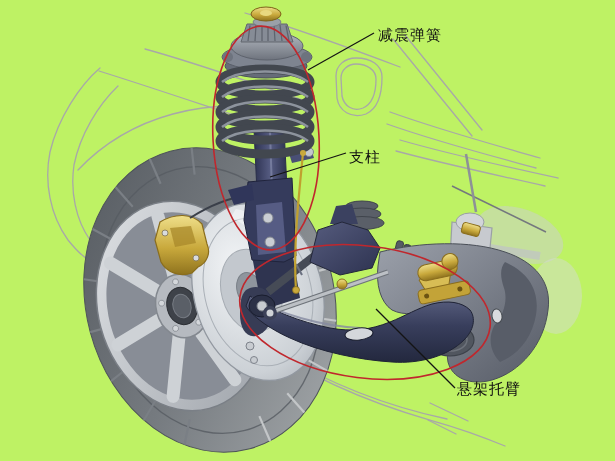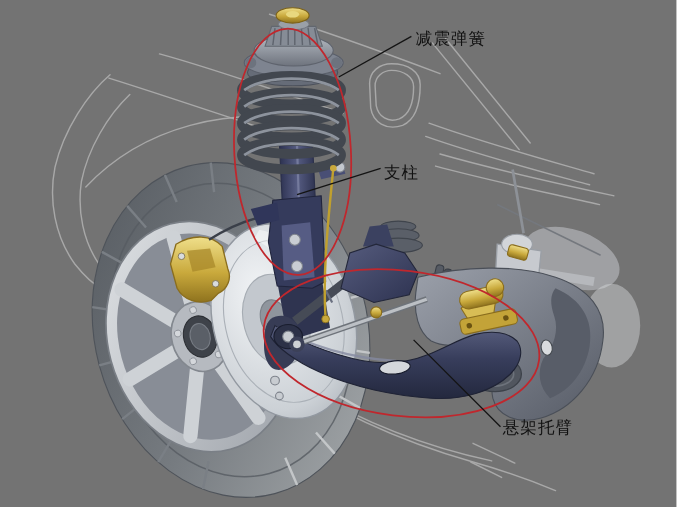--- a/index.html
+++ b/index.html
@@ -1,16 +1,16 @@
 <!DOCTYPE html>
 <html><head>
 <meta charset="utf-8">
 <style>
   html,body{margin:0;padding:0;background:#fff;}
-  #stage{position:relative;width:615px;height:461px;overflow:hidden;background:#737373;
+  #stage{position:relative;width:615px;height:461px;overflow:hidden;background:#bef264;
          font-family:"Liberation Sans","DejaVu Sans",sans-serif;}
   svg{position:absolute;left:0;top:0;display:block;}
   text.callout{font-family:"Liberation Sans","DejaVu Sans",sans-serif;font-size:15px;letter-spacing:1px;}
 </style>
 </head>
 <body>
 
 <div id="stage">
 <svg viewBox="0 0 615 461" width="615" height="461">
   <defs>

